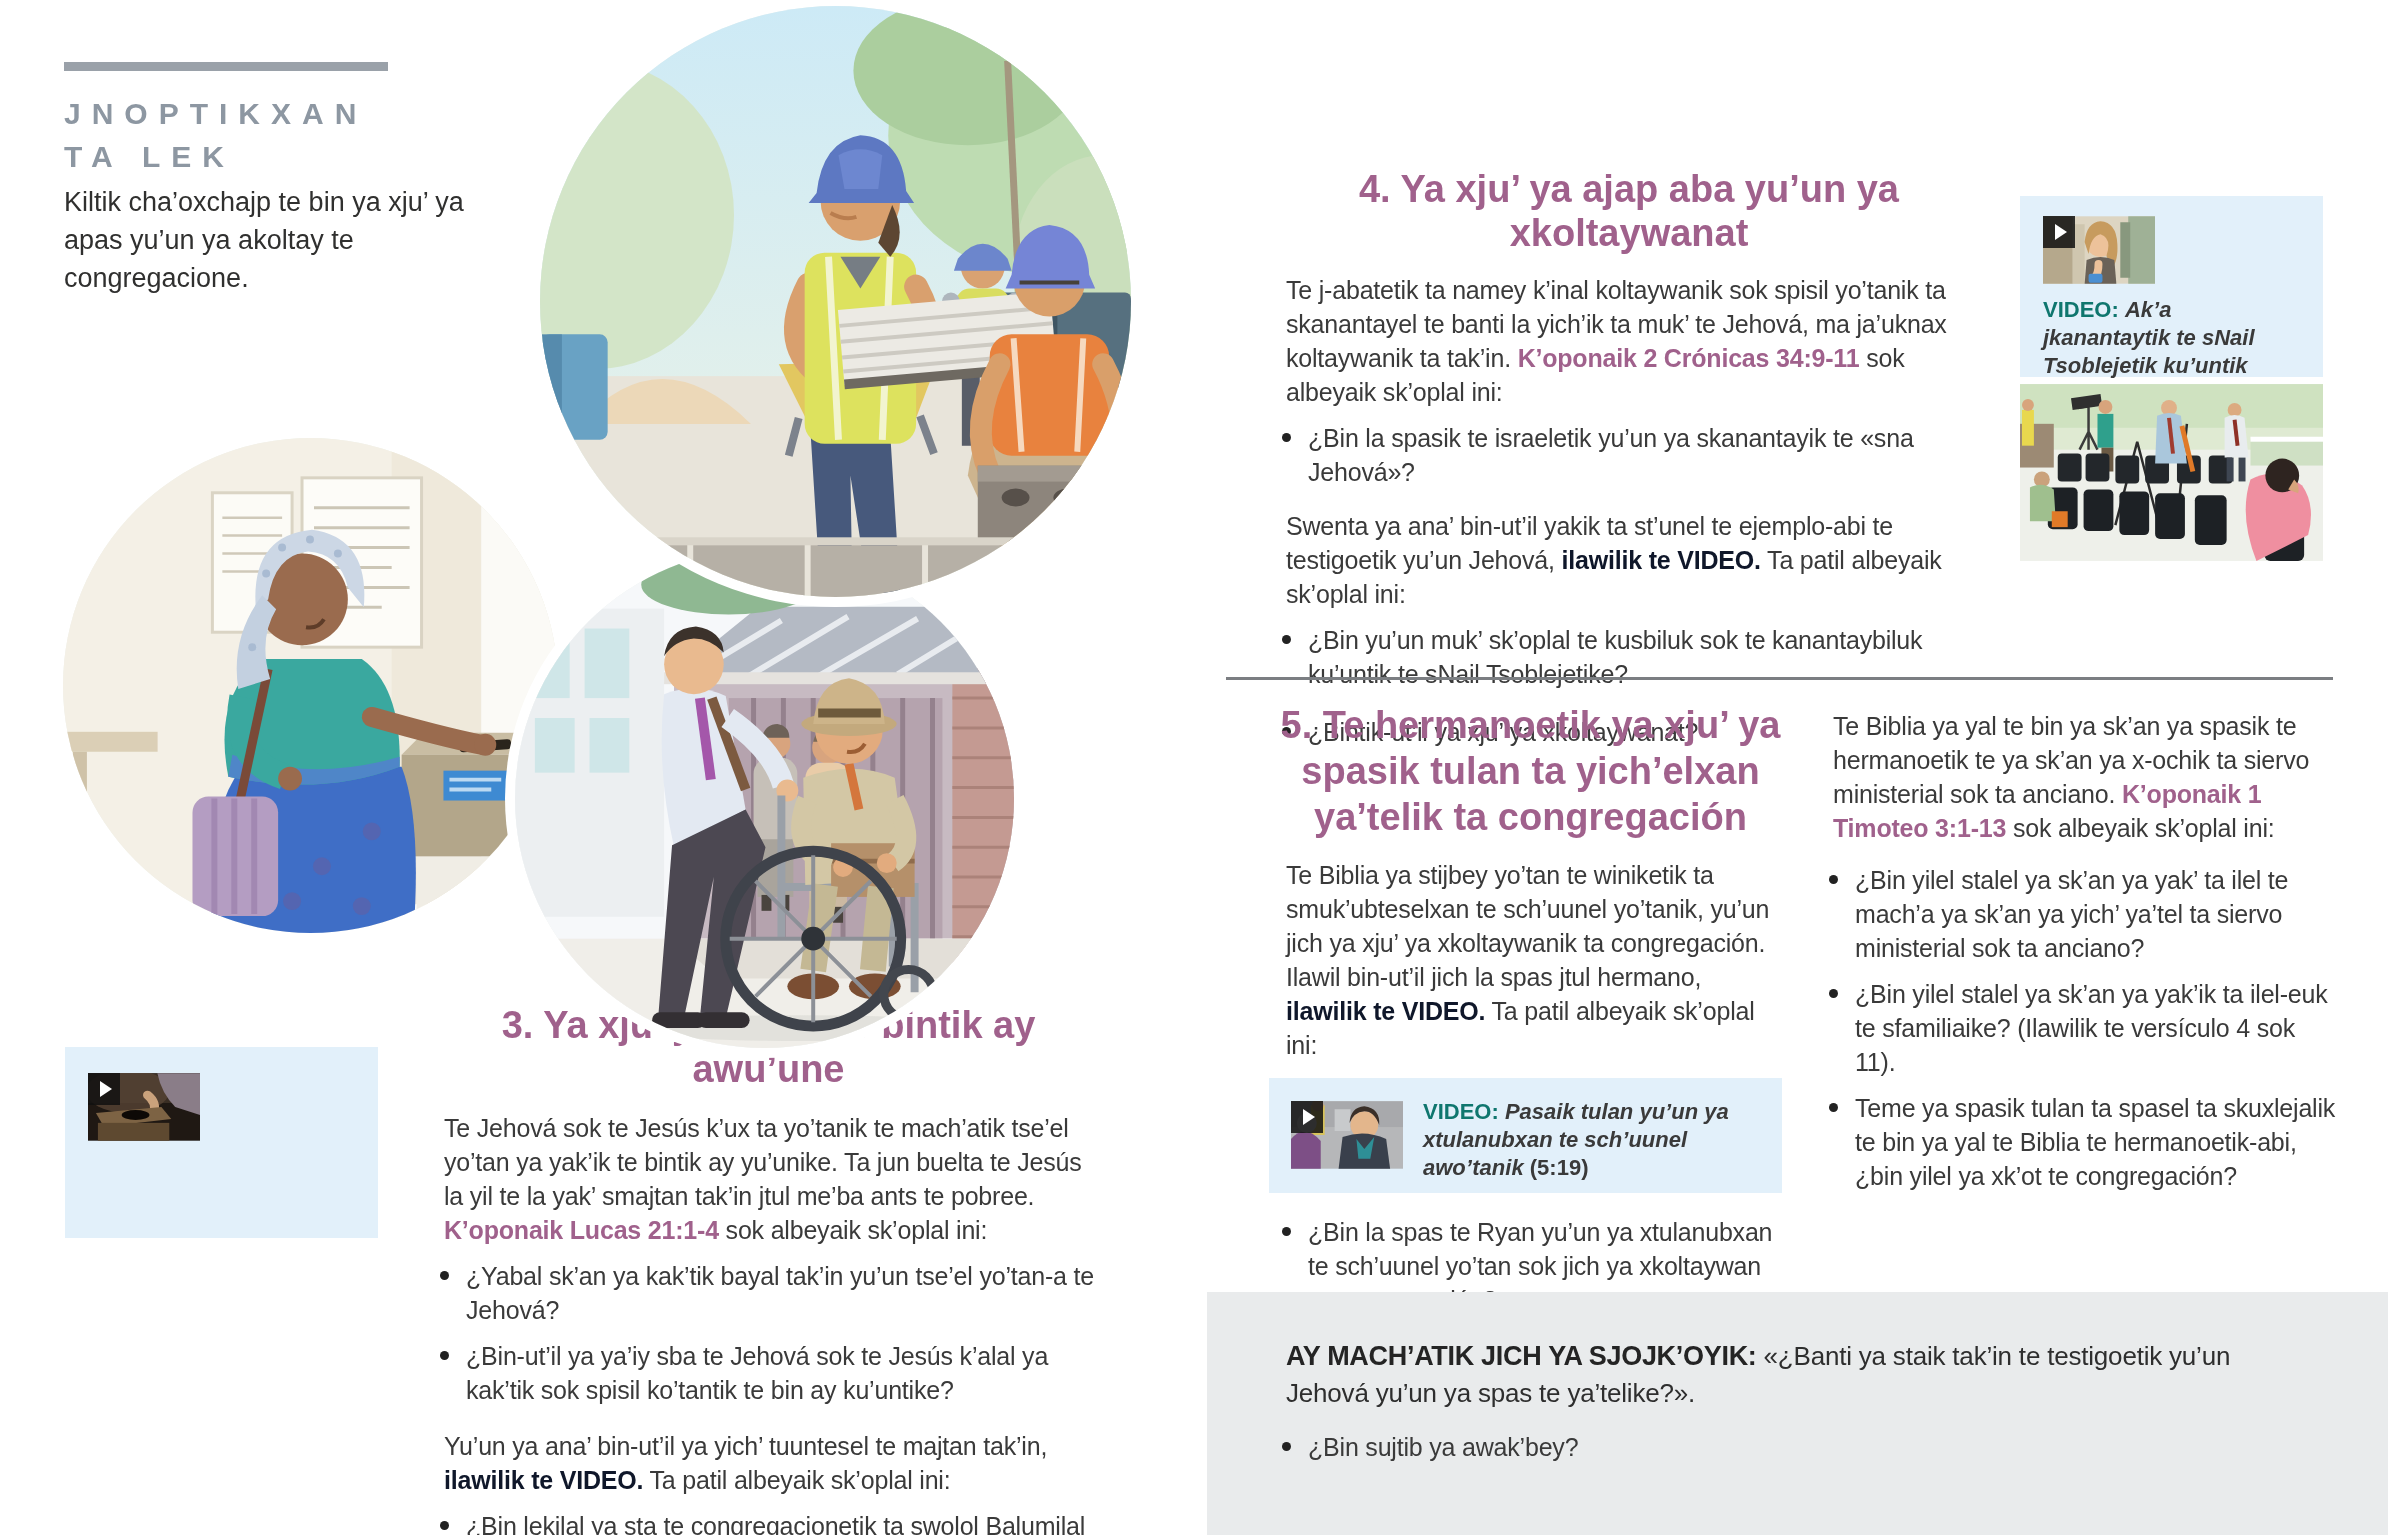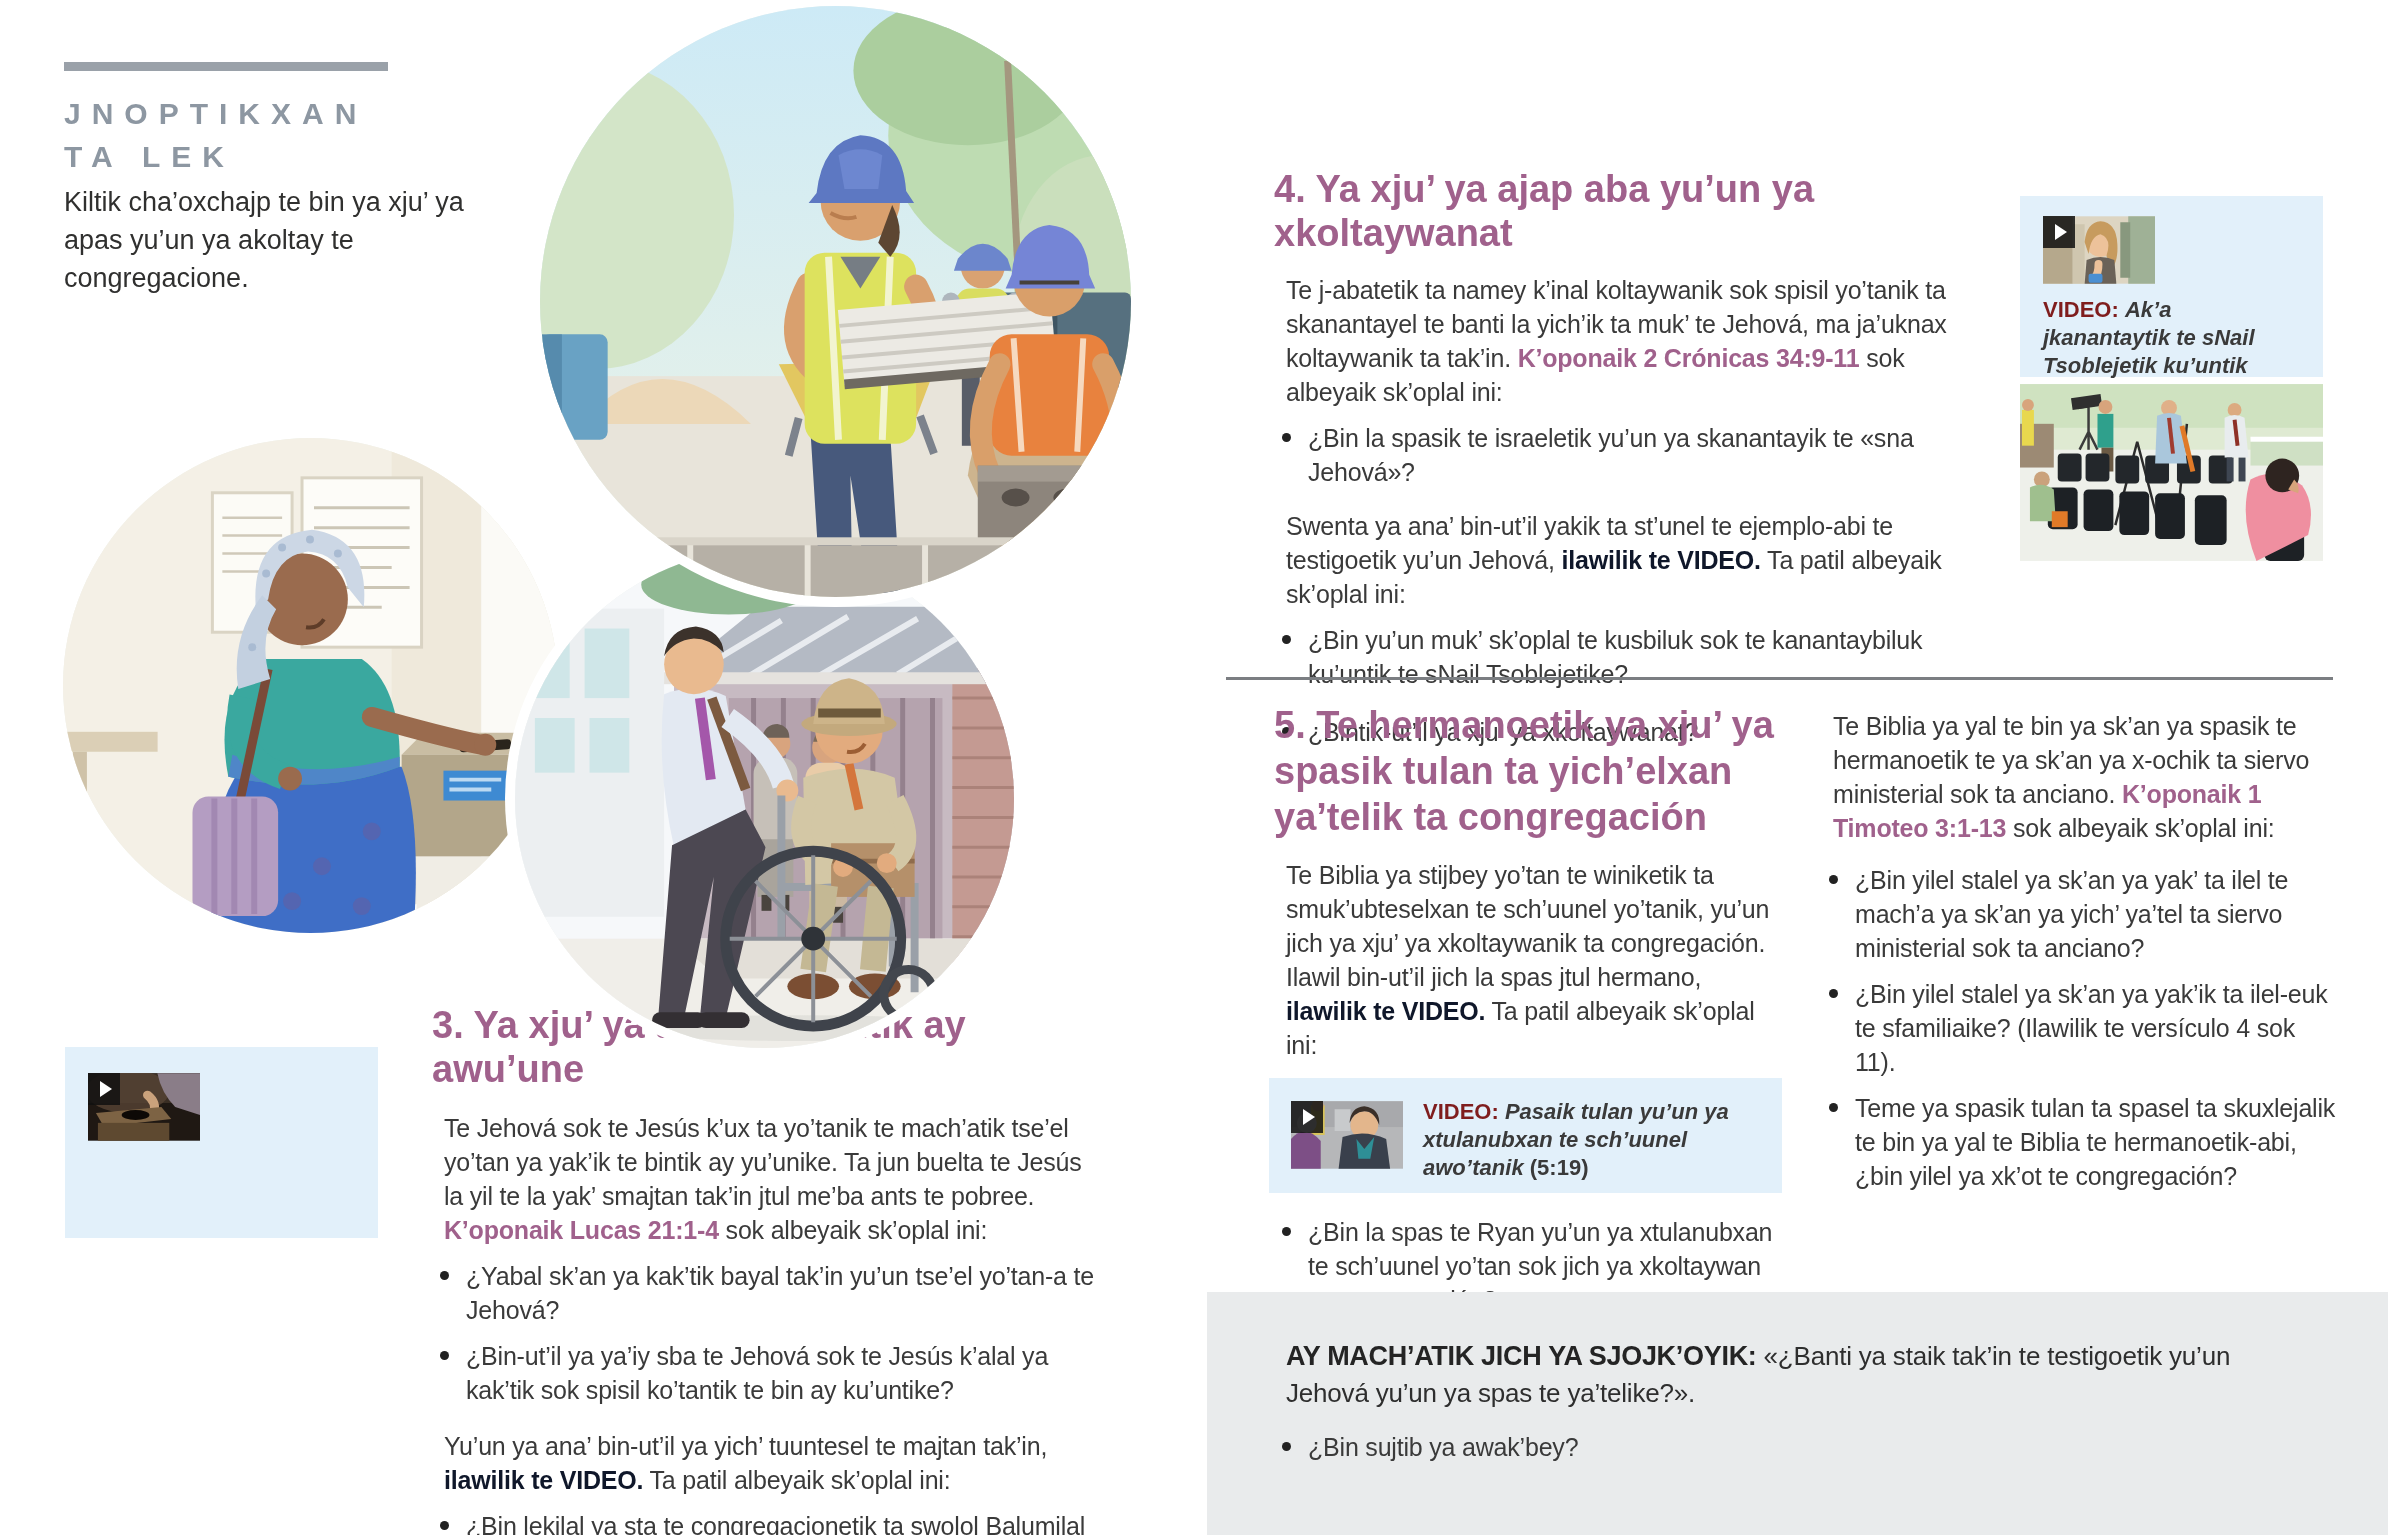--- a/index.html
+++ b/index.html
@@ -14,40 +14,40 @@
   .intro{left:64px;top:183px;width:436px;font-size:27px;line-height:38px;color:#30302f;}
 
   
   .circle{border-radius:50%;overflow:hidden;box-shadow:0 0 0 10px #fff;background:#eef3ee;}
   .circle svg{display:block;width:100%;height:100%;}
   .c-top{left:540px;top:6px;width:591px;height:591px;z-index:3;}
   .c-left{left:63px;top:438px;width:495px;height:495px;z-index:1;}
   .c-wheel{left:515px;top:549px;width:499px;height:499px;z-index:2;}
 
   
-  .h-plum{font-size:38px;line-height:44px;font-weight:bold;color:#a0618c;margin:0;}
+  .h-plum{font-size:38px;line-height:44px;font-weight:bold;color:#a0618c;margin:0;text-align:center;}
   .body-p{font-size:25px;line-height:34px;letter-spacing:-0.2px;margin:12px;}
   .link-plum{color:#a0618c;font-weight:bold;}
   .link-blue{color:#0f172a;font-weight:bold;}
   ul.bl{list-style:none;margin:0;padding:0;}
   ul.bl li{position:relative;padding-left:34px;font-size:25px;line-height:34px;letter-spacing:-0.2px;}
   ul.bl li::before{content:"";position:absolute;left:8px;top:12px;width:9px;height:9px;
                    border-radius:50%;background:#222;}
 
   
   .vcard{background:#e2f0fa;}
   .thumb{position:absolute;width:112px;height:68px;overflow:hidden;cursor:pointer;}
   .thumb svg{display:block;width:100%;height:100%;}
   .play{position:absolute;left:0;top:0;width:32px;height:32px;background:rgba(16,16,16,.85);
         display:flex;align-items:center;justify-content:center;}
   .play::after{content:"";width:0;height:0;border-left:12px solid #fff;
                border-top:8px solid transparent;border-bottom:8px solid transparent;margin-left:3px;}
   .vcap{position:absolute;font-size:22px;line-height:28px;font-weight:bold;color:#3a3a3a;}
   .vcap .vt{font-style:italic;}
-  .vcap .vl{color:#7f1d1d;}
+  .vcap .vl{color:#0f766e;}
 
   .divider{left:1226px;top:677px;width:1107px;height:3px;background:#7b7e82;}
 
   .graybox{left:1207px;top:1292px;width:1181px;height:244px;background:#e9ebec;}
   .graybox-inner{position:absolute;left:67px;top:34px;width:1005px;}
   .gb-head{font-weight:bold;font-size:27px;letter-spacing:-0.3px;color:#242424;}
   .gb-quote{font-size:26px;letter-spacing:-0.2px;color:#2e2e2e;}
   .graybox .body-p{line-height:37px;}
   .graybox ul.bl{margin-top:18px;}
   .graybox ul.bl li{font-size:25px;} .mt2{margin-top:12px;} .mt3{margin-top:22px;}

